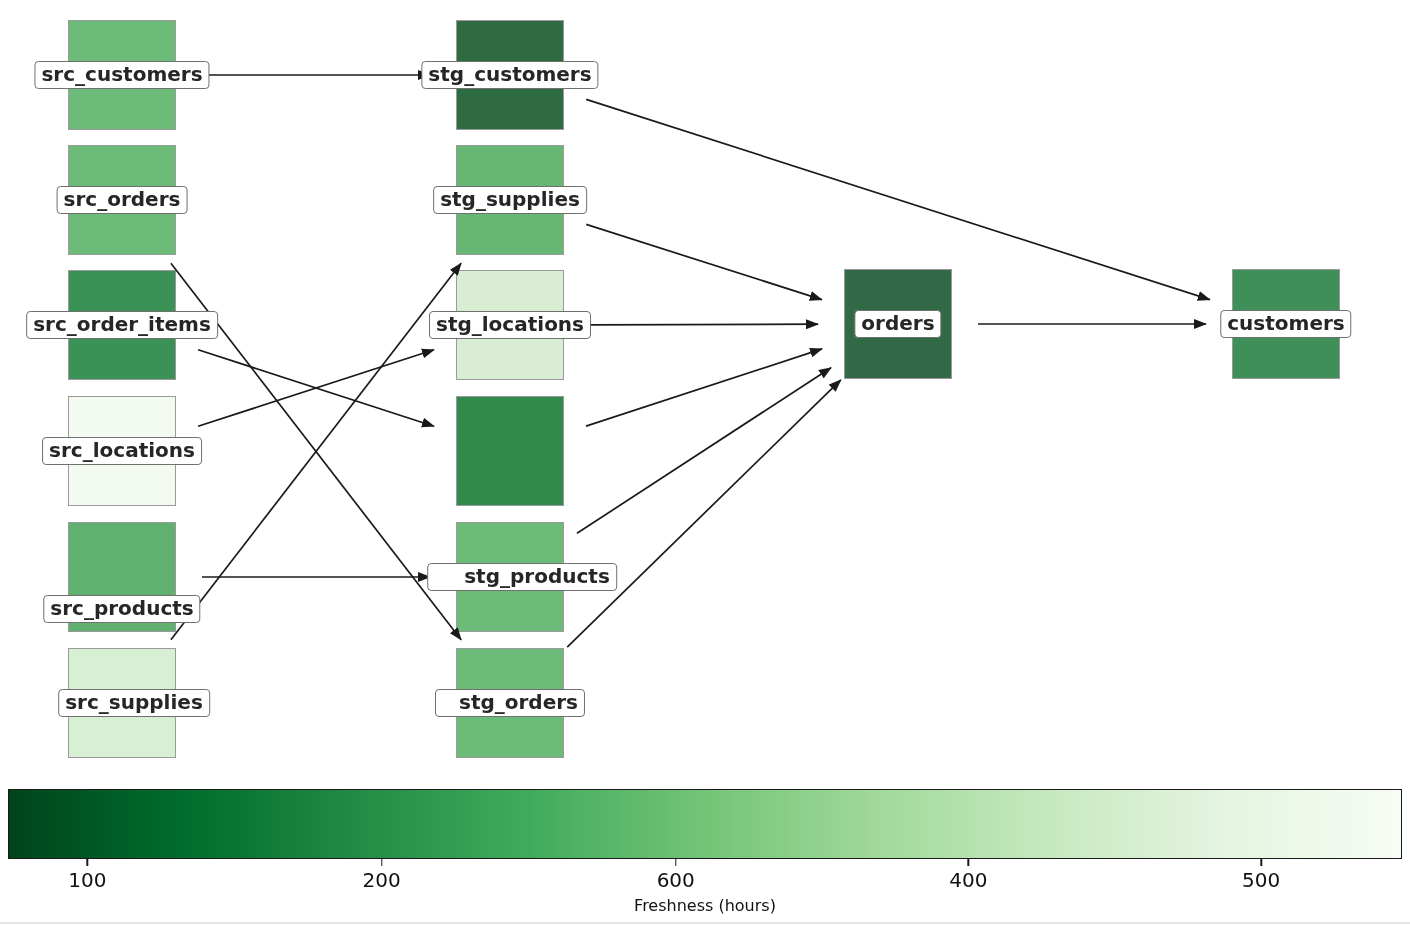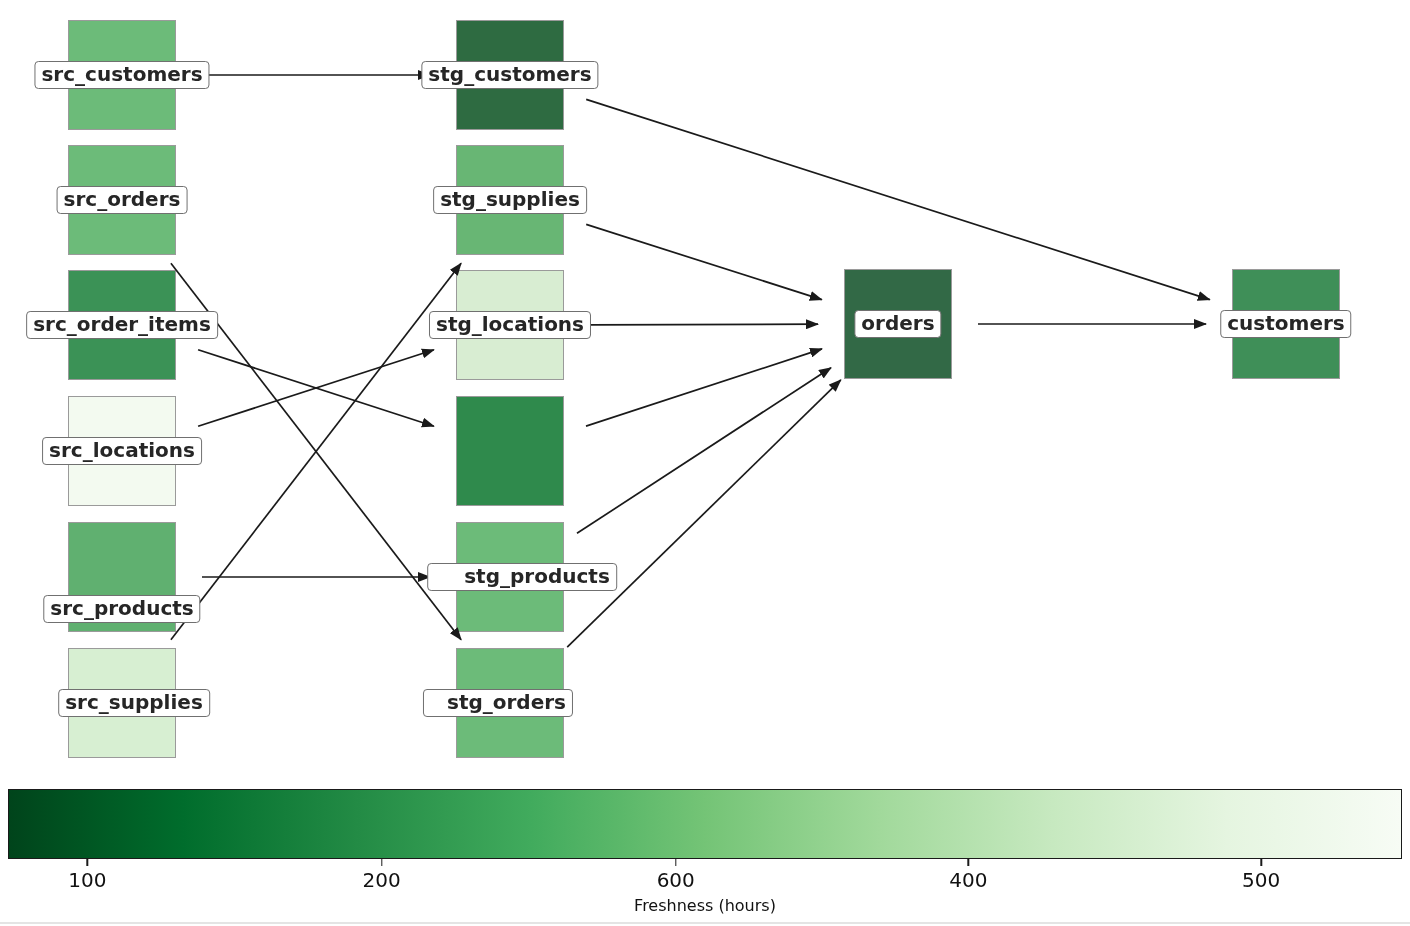--- a/index.html
+++ b/index.html
@@ -137,21 +137,21 @@
   <div class="node-label" style="left: 122px; top: 75px;">src_customers</div>
       <div class="node-label" style="left: 122px; top: 200px;">src_orders</div>
       <div class="node-label" style="left: 122px; top: 325px;">src_order_items</div>
       <div class="node-label" style="left: 122px; top: 451px; text-align: center;">src_locations</div>
       <div class="node-label" style="left: 122px; top: 577px; margin-top: 32px;">src_products</div>
       <div class="node-label" style="left: 122px; top: 703px; margin-left: 12px;">src_supplies</div>
       <div class="node-label" style="left: 510px; top: 75px;">stg_customers</div>
       <div class="node-label" style="left: 510px; top: 200px;">stg_supplies</div>
       <div class="node-label" style="left: 510px; top: 325px;">stg_locations</div>
       <div class="node-label" style="left: 522px; top: 577px; padding-left: 36px;">stg_products</div>
-      <div class="node-label" style="left: 498px; top: 703px; padding-left: 23px;">stg_orders</div>
+      <div class="node-label" style="left: 510px; top: 703px; padding-left: 23px;">stg_orders</div>
       <div class="node-label" style="left: 898px; top: 324px;">orders</div>
       <div class="node-label" style="left: 1286px; top: 324px;">customers</div>
     </div>
 
   <div id="colorbar">
     <div id="colorbar-gradient" style="background: linear-gradient(to right, rgb(0, 68, 27), rgb(0, 109, 44), rgb(35, 139, 69), rgb(65, 171, 93), rgb(116, 196, 118), rgb(161, 217, 155), rgb(199, 233, 192), rgb(229, 245, 224), rgb(247, 252, 245));"></div>
     <div>
         <div class="cbar-tick" style="left: 5.7%;"></div>
         <div class="cbar-tick-label" style="left: 5.7%;">100</div>
         <div class="cbar-tick" style="left: 26.8%;"></div>

